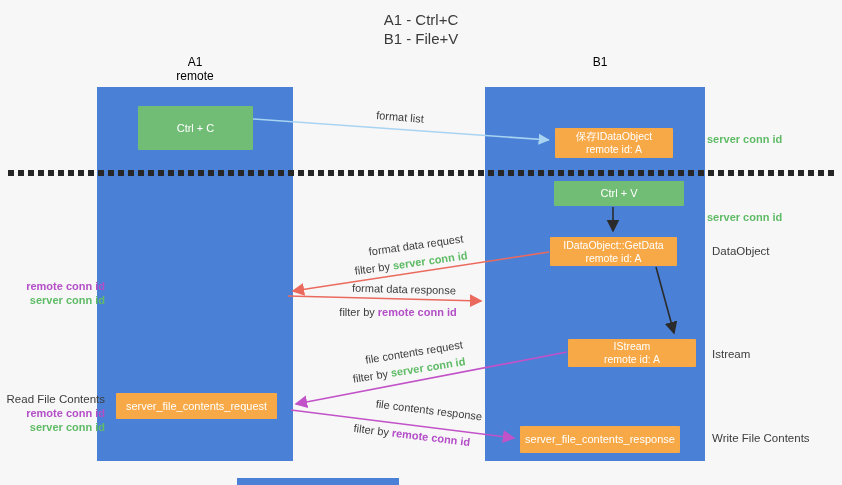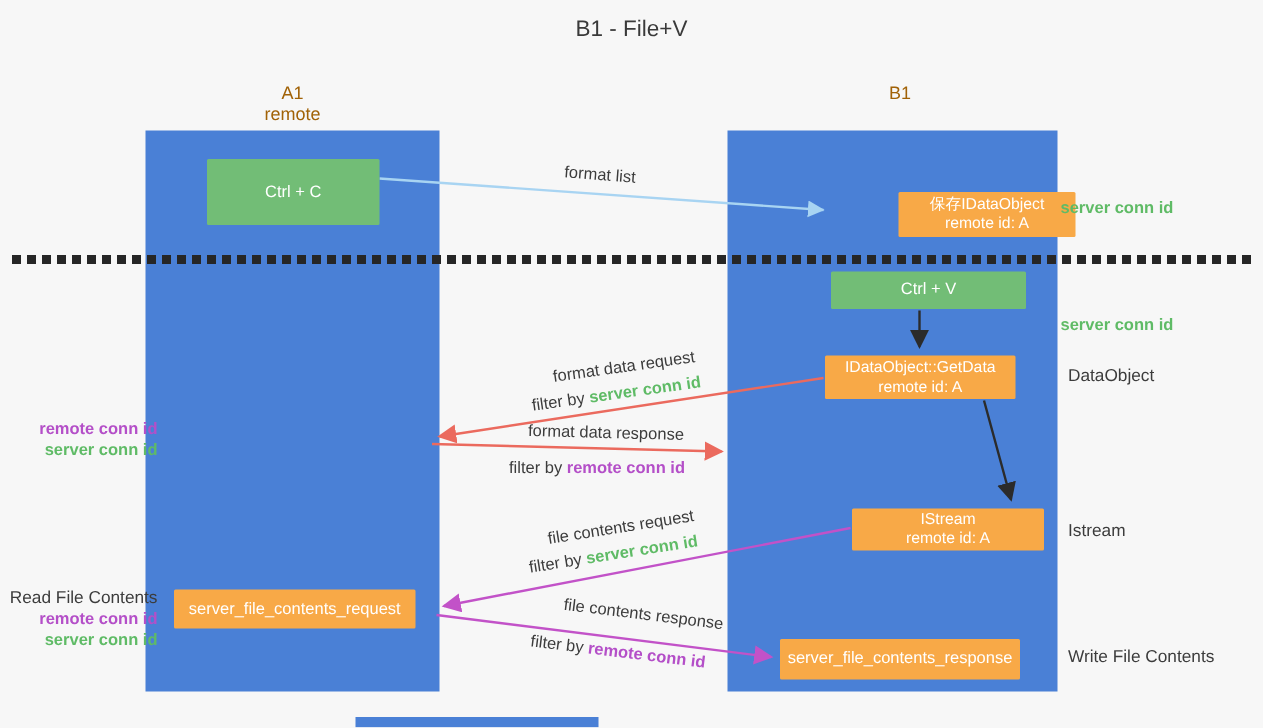--- a/index.html
+++ b/index.html
@@ -18,21 +18,21 @@
   }
   .lane-left{left:97px;width:196px;}
   .lane-right{left:485px;width:220px;}
   
   .diagram-title{
     position:absolute;left:0;top:10px;width:100%;
     text-align:center;font-size:15px;line-height:19px;color:#3a3a3a;z-index:5;
   }
   .lane-header{
     position:absolute;top:55px;width:140px;text-align:center;
-    font-size:12px;line-height:14px;color:#a16207;z-index:5;
+    font-size:12px;line-height:14px;color:#000000;z-index:5;
   }
   .lane-header.left{left:125px;}
   .lane-header.right{left:530px;}
   
   .dotted-line{
     position:absolute;left:8px;top:170px;width:828px;height:6px;z-index:3;
     background:repeating-linear-gradient(to right,#262626 0 6px,transparent 6px 10px);
   }
   
   .box{
@@ -60,20 +60,21 @@
   
   svg.arrows{position:absolute;left:0;top:0;z-index:4;pointer-events:none;}
   .bottom-frag{position:absolute;left:237px;top:478px;width:162px;height:7px;background:#4A80D6;z-index:2;}
 </style>
 </head>
 <body>
 
 <div class="stage">
 
   <div class="diagram-title">
+    <div>A1 - Ctrl+C</div>
     <div>B1 - File+V</div>
   </div>
 
   <div class="lane-header left">
     <div>A1</div>
     <div>remote</div>
   </div>
   <div class="lane-header right">
     <div>B1</div>
   </div>
@@ -106,21 +107,21 @@
     <line x1="288" y1="296" x2="481" y2="301" stroke="#EB6A5E" stroke-width="1.6" marker-end="url(#m-red)"></line>
     <line x1="656" y1="267" x2="674" y2="333" stroke="#2B2B2B" stroke-width="1.6" marker-end="url(#m-black)"></line>
     <line x1="567" y1="352" x2="296" y2="404" stroke="#C252C8" stroke-width="1.6" marker-end="url(#m-magenta)"></line>
     <line x1="291" y1="410" x2="514" y2="438" stroke="#C252C8" stroke-width="1.6" marker-end="url(#m-magenta)"></line>
   </svg>
 
   <div class="box green" style="left:138px;top:106px;width:115px;height:44px;">
     <div>Ctrl + C</div>
   </div>
 
-  <div class="box orange" style="left:555px;top:128px;width:118px;height:30px;margin-left:44px;">
+  <div class="box orange" style="left:555px;top:128px;width:118px;height:30px;">
     <div class="l2">保存IDataObject</div>
     <div class="l2">remote id: A</div>
   </div>
 
   <div class="box green" style="left:554px;top:181px;width:130px;height:25px;">
     <div>Ctrl + V</div>
   </div>
 
   <div class="box orange" style="left:550px;top:237px;width:127px;height:29px;">
     <div class="l2">IDataObject::GetData</div>

